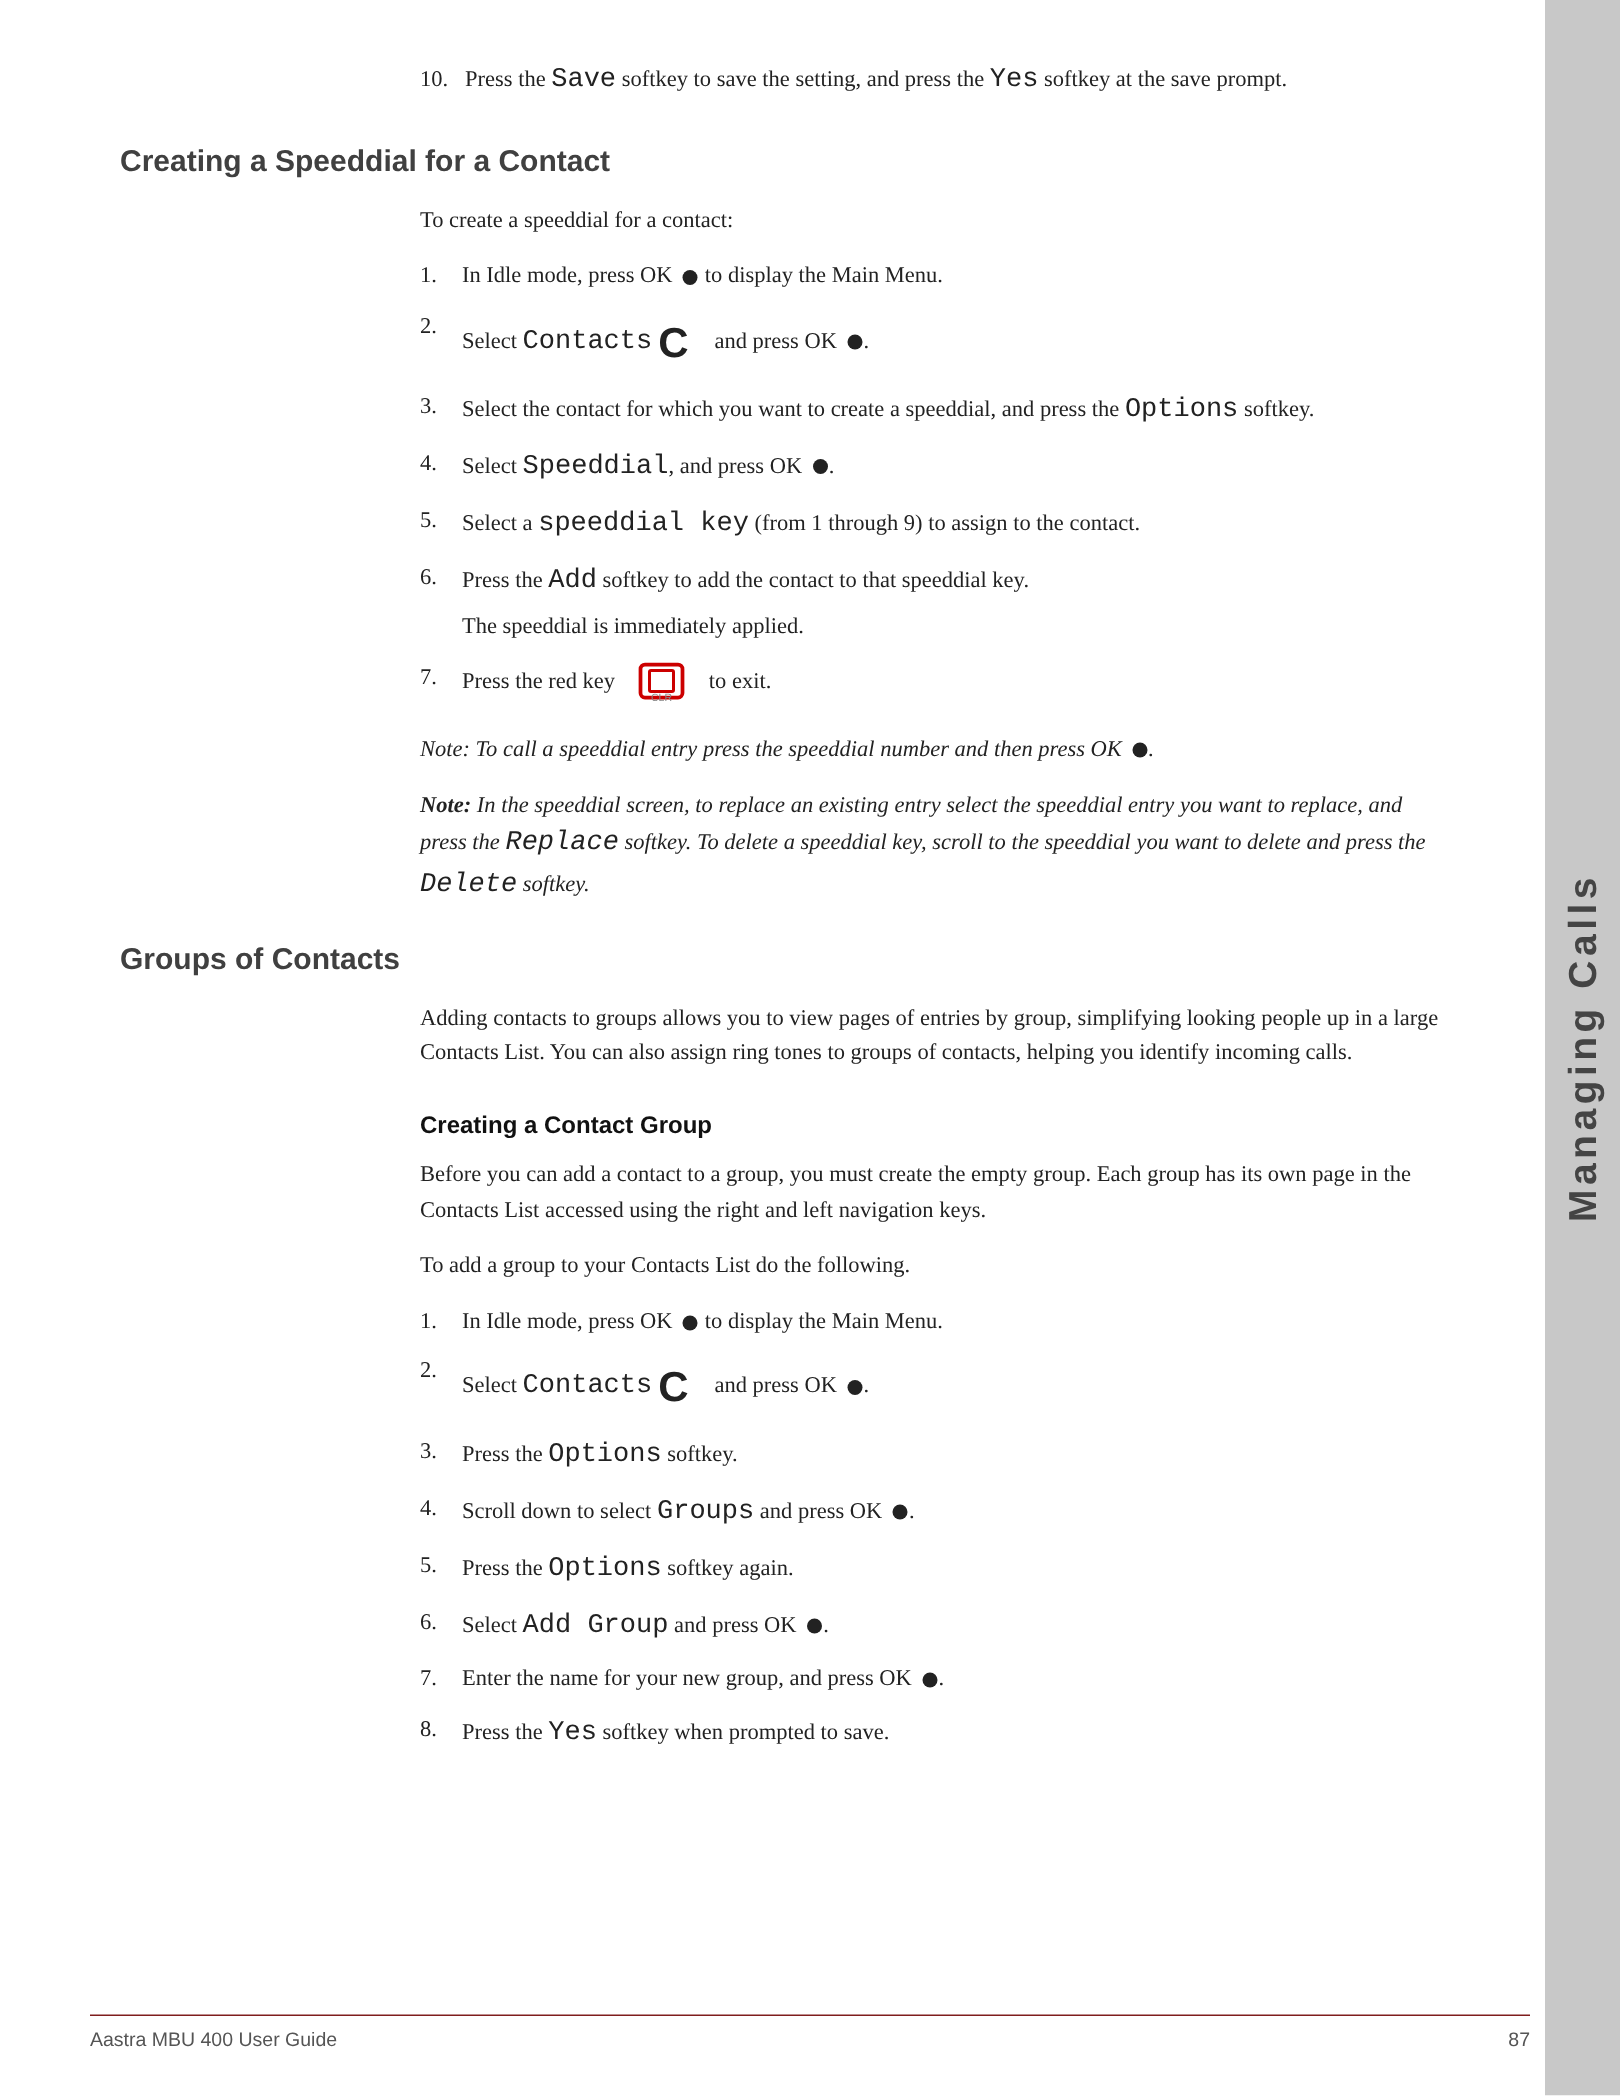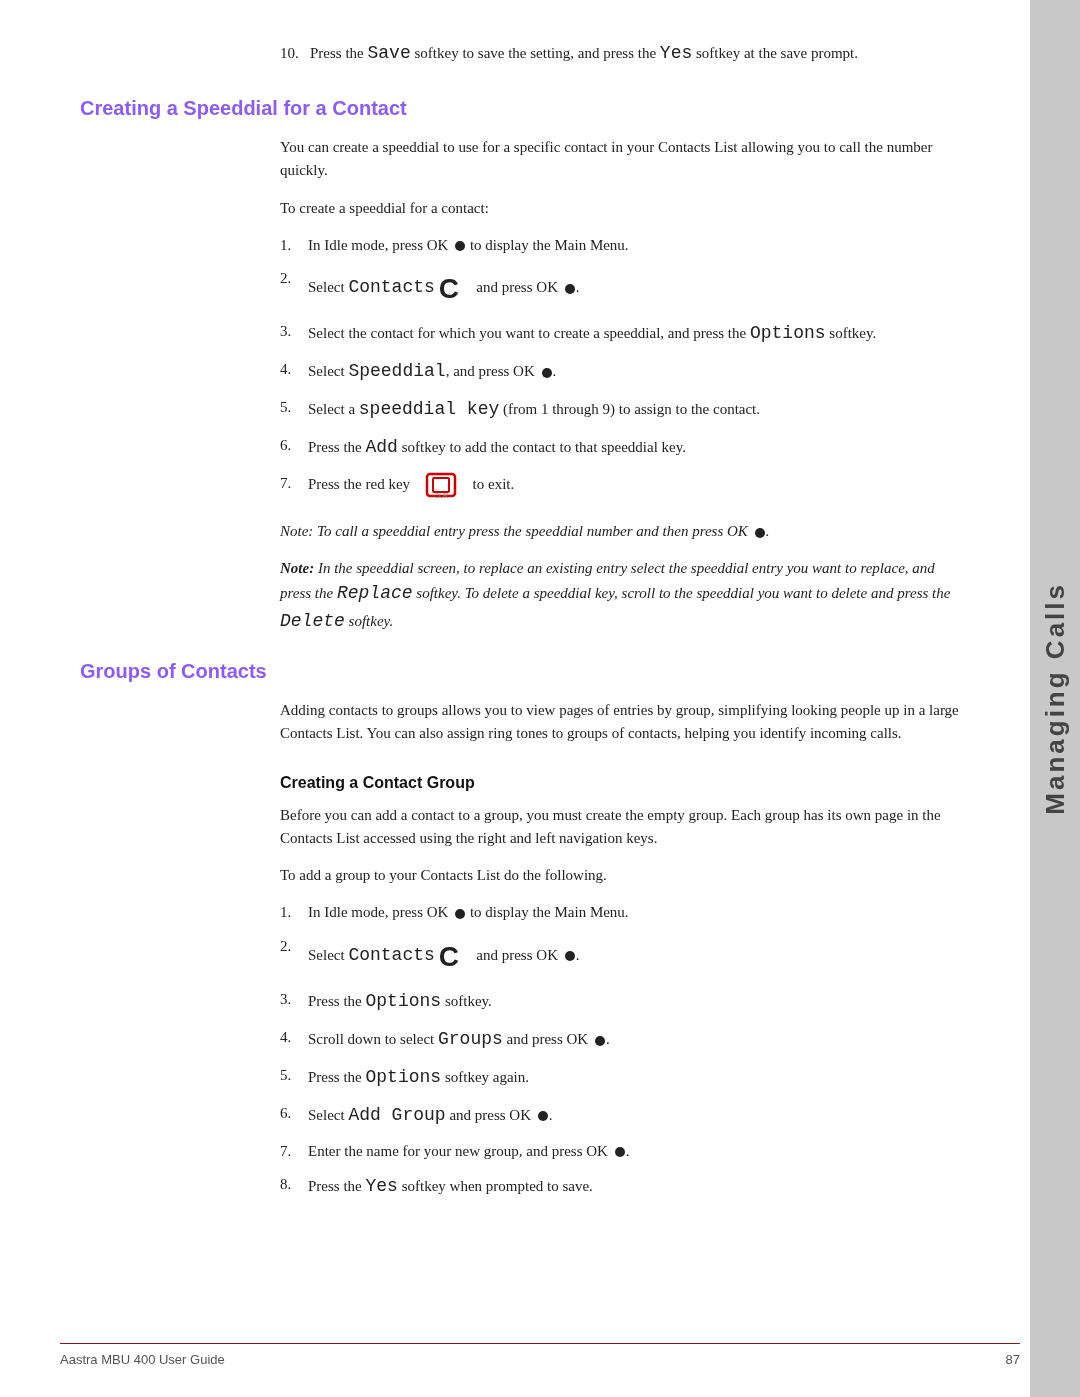--- a/index.html
+++ b/index.html
@@ -57,21 +57,21 @@
       font-size: 15px;
       line-height: 1.5;
     }
 
     
     .section-heading {
       font-size: 20px;
       font-weight: bold;
       font-family: Arial, sans-serif;
       margin-bottom: 16px;
-      color: #8b5cf6;
+      color: #404040;
     }
 
     .subsection-heading {
       font-size: 16px;
       font-weight: bold;
       font-family: Arial, sans-serif;
       margin-bottom: 12px;
       color: #111;
     }
 
@@ -189,21 +189,20 @@
   <div class="main-content">
 
     <div class="intro-para">
       <span>10.&nbsp;&nbsp;</span>
       <span>Press the <code>Save</code> softkey to save the setting, and press the <code>Yes</code> softkey at the save prompt.</span>
     </div>
 
     <div class="section-block">
       <h2 class="section-heading">Creating a Speeddial for a Contact</h2>
 
-      <div class="body-text">You can create a speeddial to use for a specific contact in your Contacts List allowing you to call the number quickly.</div>
       <div class="body-text">To create a speeddial for a contact:</div>
 
       <div class="numbered-list">
 
         <div class="list-item">
           <span class="list-num">1.</span>
           <span class="list-content">
             In Idle mode, press OK <span class="bullet-dot"></span> to display the Main Menu.
           </span>
         </div>
@@ -233,20 +232,21 @@
           <span class="list-num">5.</span>
           <span class="list-content">
             Select a <code>speeddial key</code> (from 1 through 9) to assign to the contact.
           </span>
         </div>
 
         <div class="list-item">
           <span class="list-num">6.</span>
           <span class="list-content">
             Press the <code>Add</code> softkey to add the contact to that speeddial key.
+            <div style="margin-top:6px;">The speeddial is immediately applied.</div>
           </span>
         </div>
 
         <div class="list-item">
           <span class="list-num">7.</span>
           <span class="list-content">
             Press the red key &nbsp;
             <svg class="red-key-icon" viewBox="0 0 32 28" xmlns="http://www.w3.org/2000/svg">
               <rect x="2" y="2" width="28" height="22" rx="3" ry="3" fill="none" stroke="#cc0000" stroke-width="2.5"></rect>
               <rect x="8" y="6" width="16" height="14" rx="1" fill="none" stroke="#cc0000" stroke-width="2"></rect>

